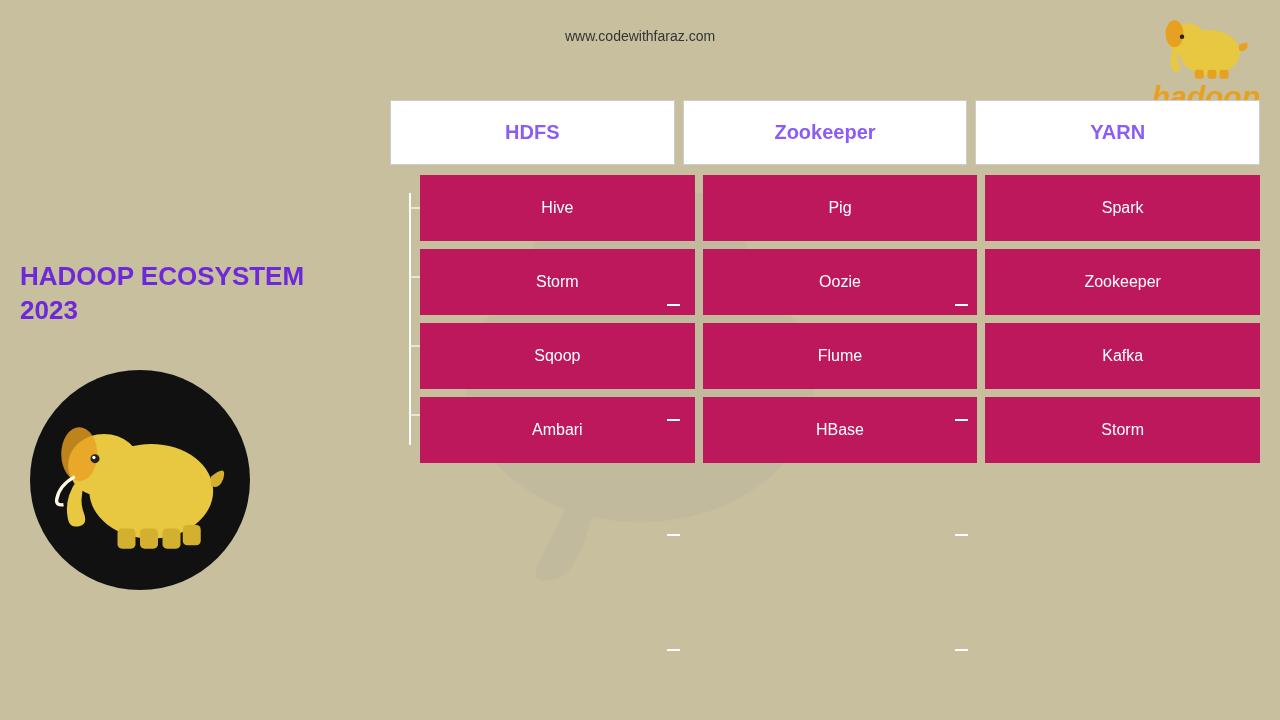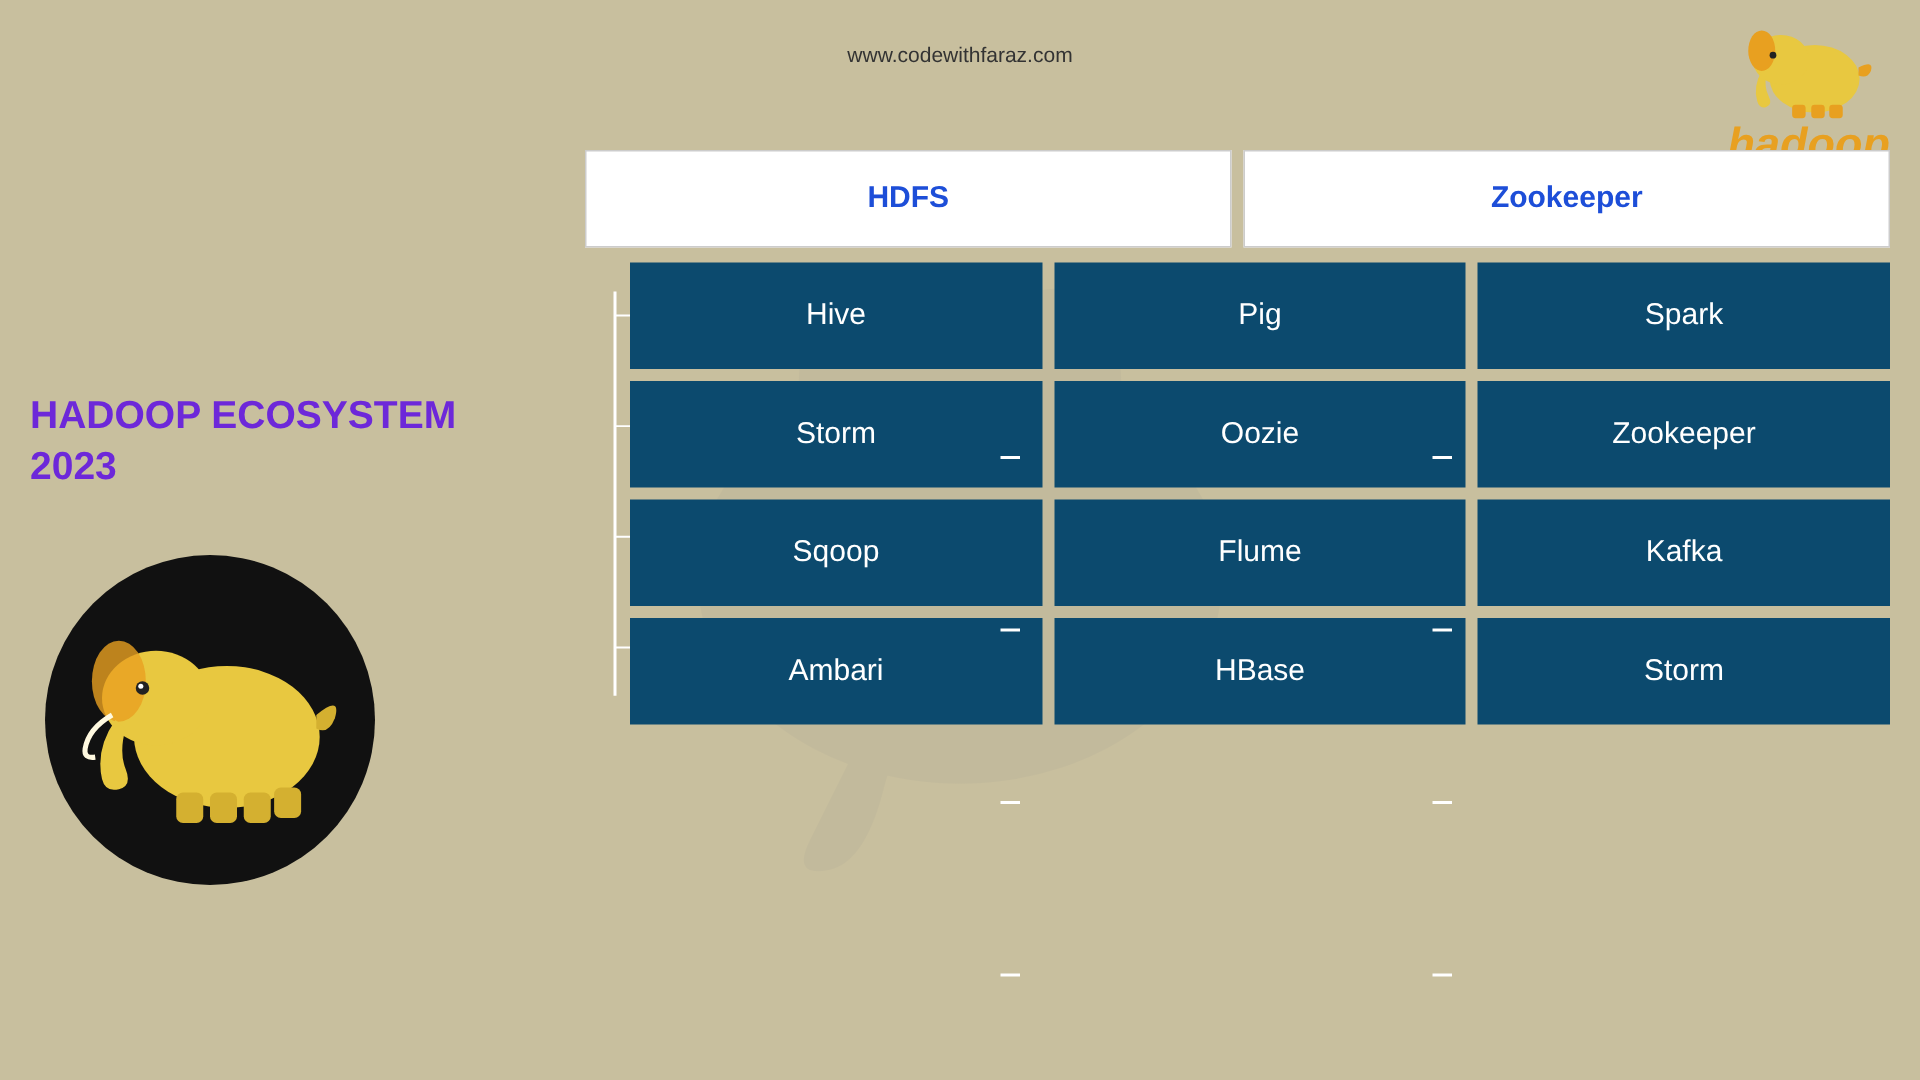--- a/index.html
+++ b/index.html
@@ -102,21 +102,21 @@
     }
 
     .top-card {
       flex: 1;
       background: white;
       border: 1px solid #ccc;
       padding: 20px 10px;
       text-align: center;
       font-size: 20px;
       font-weight: 600;
-      color: #1d4ed8;
+      color: #8b5cf6;
     }
 
     
     .grid-with-lines {
       display: flex;
       position: relative;
     }
 
     .left-connector {
       width: 30px;
@@ -133,24 +133,24 @@
     }
 
     .grid-row {
       display: flex;
       gap: 8px;
       position: relative;
     }
 
     .dark-card {
       flex: 1;
-      background: #0c4a6e;
+      background: #be185d;
       padding: 24px 10px;
       text-align: center;
-      font-size: 20px;
+      font-size: 16px;
       font-weight: 500;
       color: #ffffff;
     }
 
     
     .hadoop-text-styled {
       display: flex;
       align-items: center;
       gap: 0;
     }
@@ -222,20 +222,21 @@
 
     <path d="M 22 62 Q 8 70 6 82 Q 5 88 12 87" stroke="#fff9e0" stroke-width="3" fill="none"></path>
   </svg>
 </div>
 
 <div class="diagram">
 
   <div class="top-row">
     <div class="top-card">HDFS</div>
     <div class="top-card">Zookeeper</div>
+    <div class="top-card">YARN</div>
   </div>
 
   <div class="grid-with-lines">
 
     <div class="left-connector">
       <svg width="40" height="100%" viewBox="0 0 40 480" preserveAspectRatio="none" style="position:absolute;left:0;top:0;height:100%;width:40px;">
 
         <line x1="20" y1="30" x2="20" y2="450" stroke="white" stroke-width="2"></line>
 
         <line x1="20" y1="55" x2="40" y2="55" stroke="white" stroke-width="2"></line>

